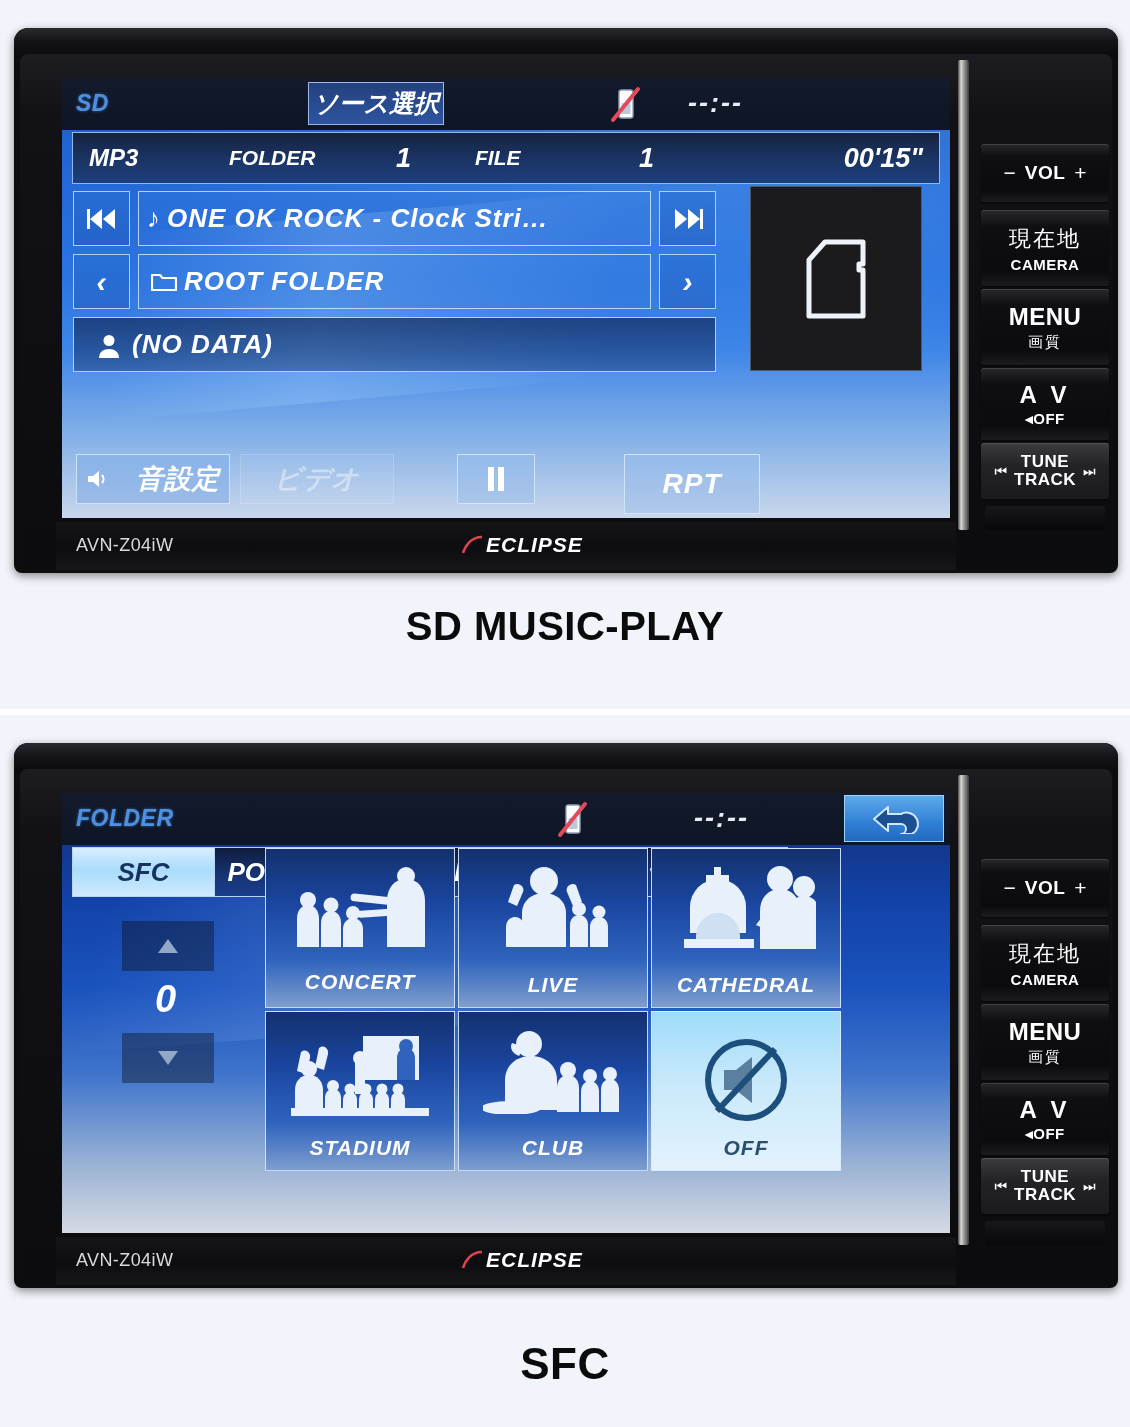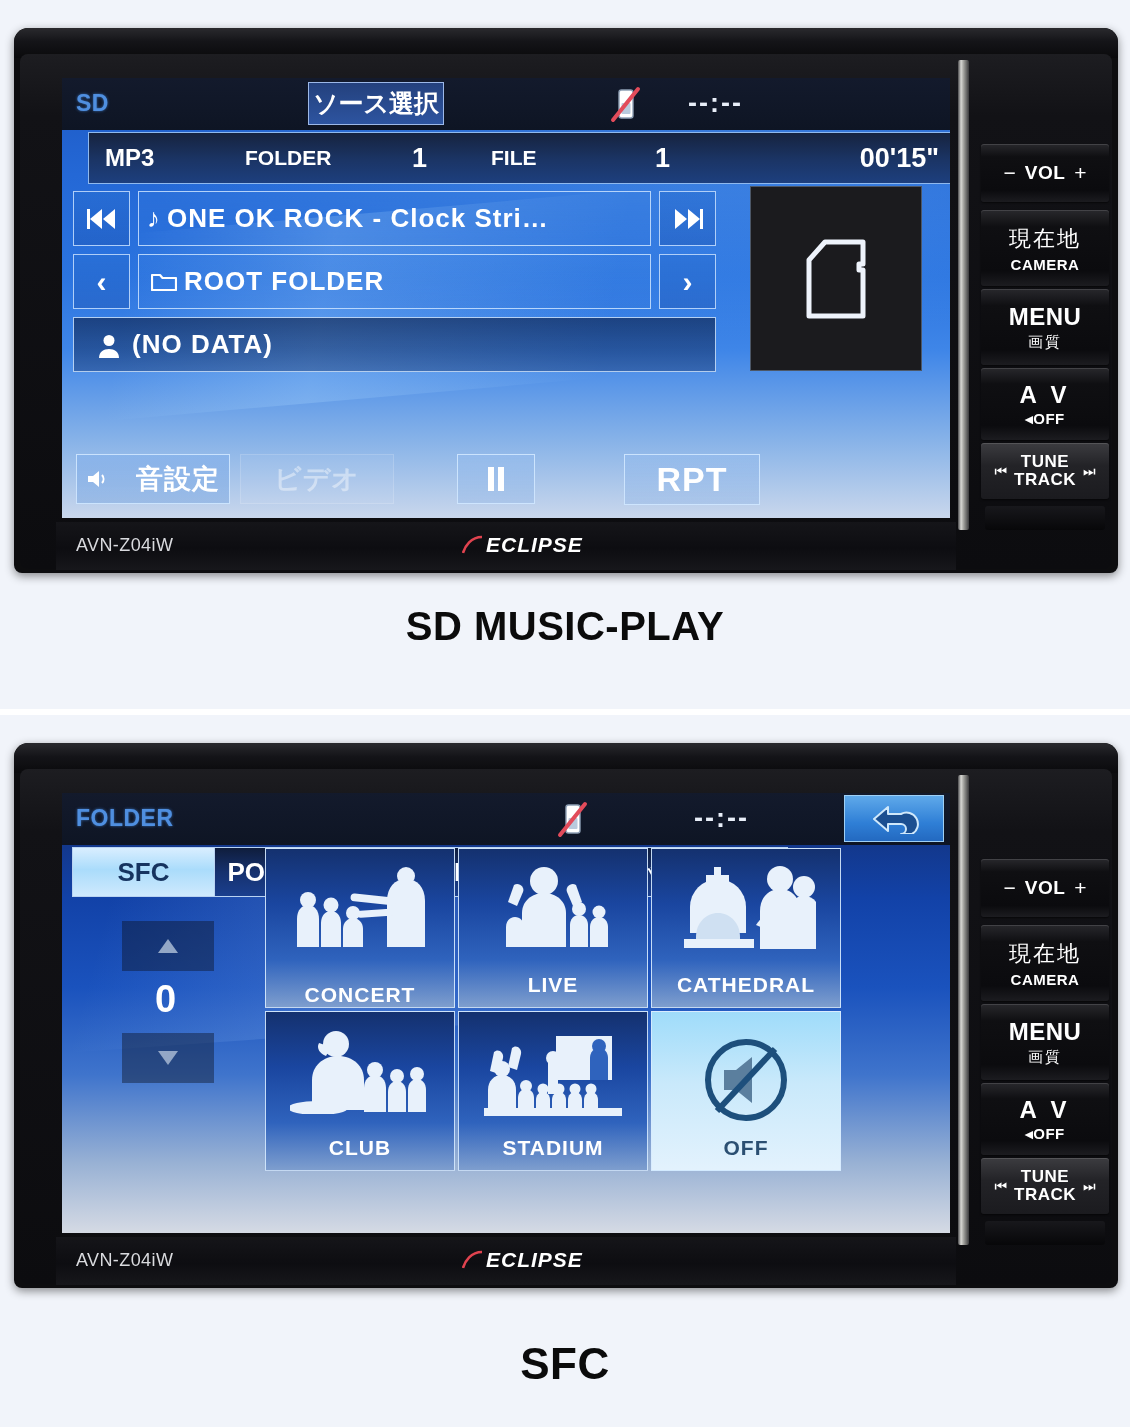--- a/index.html
+++ b/index.html
@@ -45,20 +45,21 @@
     background: linear-gradient(90deg,#4a4a4c 0%,#d8d8d4 28%,#9a9a96 55%,#3a3a3c 100%);
     border-radius: 2px;
   }
 
   
   .screen {
     position: absolute;
     overflow: hidden;
     background: #4c1d95;
     box-shadow: inset 0 0 12px rgba(0,0,0,.8);
+    font-style: italic;
   }
 
   .statusbar {
     position: absolute; left: 0; right: 0; top: 0;
     background: linear-gradient(#131a2c 0%, #0e1524 100%);
     display: flex; align-items: center;
   }
   .src-label {
     position: absolute; color: #4f8fe0; font-weight: bold;
     letter-spacing: .5px; text-shadow: 0 0 3px rgba(70,140,230,.7);
@@ -258,21 +259,21 @@
       <span class="nophone" style="left:545px;top:8px;">
         <svg width="36" height="38" viewBox="0 0 36 38">
           <rect x="12" y="4" width="14" height="28" rx="2.5" fill="#ffffff" stroke="#8fa0b5" stroke-width="1.4"></rect>
           <rect x="14.5" y="17" width="9" height="11" rx="1" fill="#b9cadd"></rect>
           <line x1="6" y1="34" x2="31" y2="3" stroke="#e24b5a" stroke-width="4" stroke-linecap="round"></line>
         </svg>
       </span>
 
       <div class="clock" style="left:626px;top:10px;font-size:27px;">--:--</div>
 
-      <div class="infobar" style="left:10px;top:54px;width:868px;height:52px;font-size:24px;margin-left:16px;">
+      <div class="infobar" style="left:10px;top:54px;width:868px;height:52px;font-size:24px;">
         <span style="left:16px;">MP3</span>
         <span style="left:156px;font-size:21px;">FOLDER</span>
         <span style="left:323px;font-size:27px;">1</span>
         <span style="left:402px;font-size:21px;">FILE</span>
         <span style="left:566px;font-size:27px;">1</span>
         <span style="right:16px;font-size:27px;">00'15"</span>
       </div>
 
       <div class="row-btn" style="left:11px;top:113px;width:57px;height:55px;">
         <svg width="30" height="22" viewBox="0 0 30 22">
@@ -330,21 +331,21 @@
 
       <div class="soft-btn dim" style="left:178px;top:376px;width:154px;height:50px;font-size:27px;letter-spacing:1px;">ビデオ</div>
 
       <div class="soft-btn plain" style="left:395px;top:376px;width:78px;height:50px;">
         <svg width="20" height="26" viewBox="0 0 20 26">
           <rect x="2" y="1" width="6" height="24" fill="#fff"></rect>
           <rect x="12" y="1" width="6" height="24" fill="#fff"></rect>
         </svg>
       </div>
 
-      <div class="soft-btn plain" style="left:562px;top:376px;width:136px;height:51px;font-size:34px;letter-spacing:1px;">RPT</div>
+      <div class="soft-btn plain" style="left:562px;top:376px;width:136px;height:60px;font-size:28px;letter-spacing:1px;">RPT</div>
 
     </div>
 
     <div class="bottom-bezel" style="left:56px;top:522px;width:900px;height:48px;"></div>
     <div class="model-name" style="left:76px;top:535px;font-size:18px;">AVN-Z04iW</div>
     <div class="eclipse-logo" style="left:462px;top:533px;">
       <svg width="22" height="22" viewBox="0 0 22 22" style="margin-right:2px;">
         <path d="M20 3C9 3 3 12 1 19" stroke="#e0434f" stroke-width="2.6" fill="none"></path>
       </svg>
       <span class="ec-text" style="font-size:21px;">ECLIPSE</span>
@@ -451,21 +452,21 @@
               <path d="M30 80V56c0-8 5-12 10-12s10 4 10 12v24z"></path>
               <circle cx="40" cy="38" r="7.5"></circle>
               <path d="M52 80V62c0-7 5-11 10-11s10 4 10 11v18z"></path>
               <circle cx="62" cy="46" r="7"></circle>
               <path d="M96 80V34c0-14 8-22 19-22s19 8 19 22v46z"></path>
               <circle cx="115" cy="9" r="9"></circle>
               <rect x="60" y="26" width="46" height="8" rx="4" transform="rotate(6 60 26)"></rect>
               <rect x="66" y="44" width="40" height="7" rx="3.5" transform="rotate(-4 66 44)"></rect>
             </g>
           </svg>
-          <span class="tlabel" style="font-size:21px;margin-bottom:0;">CONCERT</span>
+          <span class="tlabel" style="font-size:21px;margin-bottom:13px;">CONCERT</span>
         </div>
 
         <div class="tile">
           <svg class="glyph" style="top:16px;" width="138" height="84" viewBox="0 0 138 84">
             <g fill="#e8f1fb">
               <circle cx="60" cy="16" r="14"></circle>
               <path d="M38 82V48c0-12 10-20 22-20s22 8 22 20v34z"></path>
               <path d="M30 20c5-3 11 2 9 7l-6 14-9-4z"></path>
               <path d="M92 20c-5-3-11 2-9 7l6 14 9-4z"></path>
               <path d="M86 82V60c0-6 4-10 9-10s9 4 9 10v22z"></path>
@@ -487,38 +488,20 @@
               <path d="M20 84V74c0-14 10-24 22-24s22 10 22 24v10z" fill="#cfe0f2"></path>
               <rect x="8" y="76" width="70" height="9"></rect>
               <circle cx="104" cy="16" r="13"></circle>
               <path d="M84 86V48c0-14 9-22 20-22s20 8 20 22v38z"></path>
               <circle cx="128" cy="24" r="11"></circle>
               <path d="M112 86V52c0-12 7-19 16-19s16 7 16 19v34z"></path>
               <path d="M80 62c6-10 16-12 22-6l-8 12z"></path>
             </g>
           </svg>
           <span class="tlabel" style="font-size:21px;margin-bottom:10px;">CATHEDRAL</span>
-        </div>
-
-        <div class="tile">
-          <svg class="glyph" style="top:18px;" width="140" height="84" viewBox="0 0 140 84">
-            <g fill="#e8f1fb">
-              <circle cx="46" cy="14" r="13"></circle>
-              <path d="M22 80V50c0-14 11-24 26-24s26 10 26 24v30z"></path>
-              <path d="M36 26c-6-2-10-8-7-13l12 4z"></path>
-              <ellipse cx="28" cy="78" rx="30" ry="7"></ellipse>
-              <path d="M74 82V58c0-8 5-13 11-13s11 5 11 13v24z"></path>
-                <circle cx="85" cy="40" r="8"></circle>
-              <path d="M98 82V62c0-7 4-11 9-11s9 4 9 11v20z"></path>
-                <circle cx="107" cy="46" r="7"></circle>
-              <path d="M118 82V60c0-7 4-11 9-11s9 4 9 11v22z"></path>
-                <circle cx="127" cy="44" r="7"></circle>
-            </g>
-          </svg>
-          <span class="tlabel" style="font-size:21px;margin-bottom:10px;">CLUB</span>
         </div>
 
         <div class="tile">
           <svg class="glyph" style="top:20px;" width="142" height="84" viewBox="0 0 142 84">
             <g fill="#e8f1fb">
               <rect x="74" y="4" width="56" height="44"></rect>
               <path d="M108 48V26c0-6 4-10 9-10s9 4 9 10v22z" fill="#2f63bd"></path>
               <circle cx="117" cy="14" r="7" fill="#2f63bd"></circle>
               <rect x="66" y="30" width="10" height="32"></rect>
               <circle cx="71" cy="26" r="7"></circle>
@@ -535,20 +518,38 @@
               <path d="M86 82V68c0-5 3-8 7-8s7 3 7 8v14z"></path>
                 <circle cx="93" cy="57" r="5.5"></circle>
               <path d="M102 82V68c0-5 3-8 7-8s7 3 7 8v14z"></path>
                 <circle cx="109" cy="57" r="5.5"></circle>
               <rect x="2" y="76" width="138" height="8"></rect>
             </g>
           </svg>
           <span class="tlabel" style="font-size:21px;margin-bottom:10px;">STADIUM</span>
         </div>
 
+        <div class="tile">
+          <svg class="glyph" style="top:18px;" width="140" height="84" viewBox="0 0 140 84">
+            <g fill="#e8f1fb">
+              <circle cx="46" cy="14" r="13"></circle>
+              <path d="M22 80V50c0-14 11-24 26-24s26 10 26 24v30z"></path>
+              <path d="M36 26c-6-2-10-8-7-13l12 4z"></path>
+              <ellipse cx="28" cy="78" rx="30" ry="7"></ellipse>
+              <path d="M74 82V58c0-8 5-13 11-13s11 5 11 13v24z"></path>
+                <circle cx="85" cy="40" r="8"></circle>
+              <path d="M98 82V62c0-7 4-11 9-11s9 4 9 11v20z"></path>
+                <circle cx="107" cy="46" r="7"></circle>
+              <path d="M118 82V60c0-7 4-11 9-11s9 4 9 11v22z"></path>
+                <circle cx="127" cy="44" r="7"></circle>
+            </g>
+          </svg>
+          <span class="tlabel" style="font-size:21px;margin-bottom:10px;">CLUB</span>
+        </div>
+
         <div class="tile selected">
           <svg class="glyph" style="top:22px;" width="92" height="92" viewBox="0 0 92 92">
             <circle cx="46" cy="46" r="38" fill="none" stroke="#1d4f7c" stroke-width="6"></circle>
             <path d="M24 36h12l16-13v46L36 56H24z" fill="#5b7f9e"></path>
             <line x1="17" y1="77" x2="75" y2="15" stroke="#1d4f7c" stroke-width="6"></line>
           </svg>
           <span class="tlabel" style="font-size:21px;margin-bottom:10px;">OFF</span>
         </div>
       </div>
     </div>

